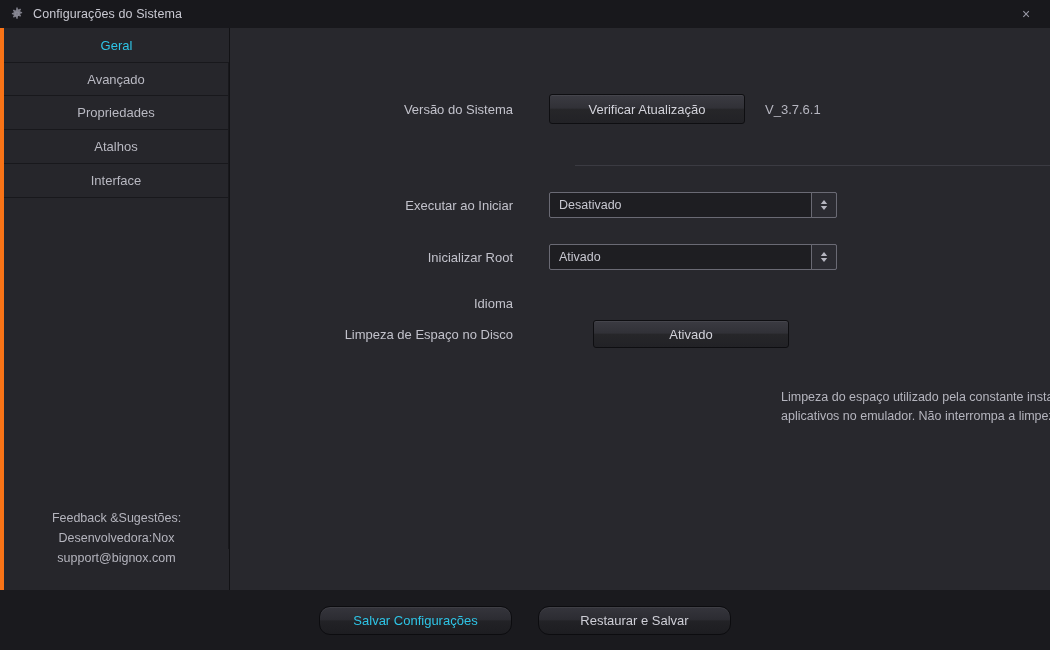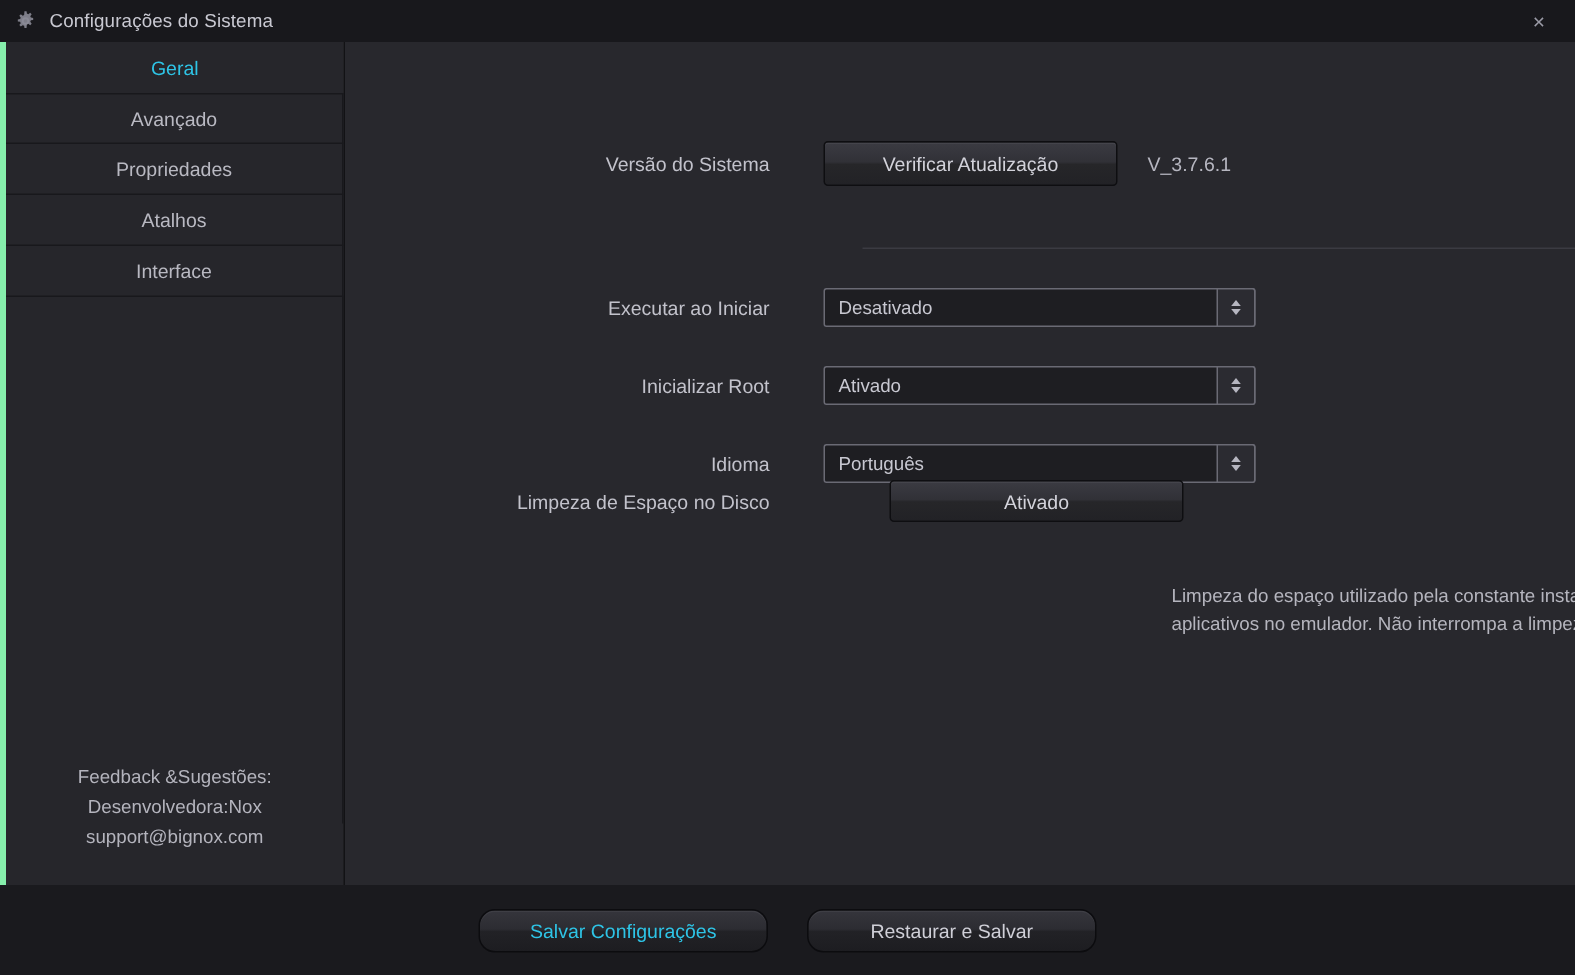--- a/index.html
+++ b/index.html
@@ -9,21 +9,21 @@
     height: 650px;
     overflow: hidden;
     background: #1a1a1e;
     font-family: "Liberation Sans", sans-serif;
   }
 
   #app {
     position: relative;
     width: 1050px;
     height: 650px;
-    background: #86efac;
+    background: #f97316;
   }
 
   
   #titlebar {
     position: absolute;
     left: 0; top: 0;
     width: 1050px; height: 28px;
     background: #18181c;
     display: flex;
     align-items: center;
@@ -294,29 +294,20 @@
             <svg width="10" height="16" viewBox="0 0 10 16">
               <path d="M5 3 L8.2 7 L1.8 7 Z" fill="#b6b6c0"></path>
               <path d="M5 13 L1.8 9 L8.2 9 Z" fill="#b6b6c0"></path>
             </svg>
           </span>
         </div>
       </div>
 
       <div class="row" style="left:129px; top:268px;">
         <div class="field-label">Idioma</div>
-        <div class="select">
-          <span class="select-value">Português</span>
-          <span class="stepper">
-            <svg width="10" height="16" viewBox="0 0 10 16">
-              <path d="M5 3 L8.2 7 L1.8 7 Z" fill="#b6b6c0"></path>
-              <path d="M5 13 L1.8 9 L8.2 9 Z" fill="#b6b6c0"></path>
-            </svg>
-          </span>
-        </div>
       </div>
 
       <div class="row" style="left:105px; top:292px;gap:44px;">
         <div class="field-label" style="width:214px;">Limpeza de Espaço no Disco</div>
         <div class="btn" id="btn-clean">Ativado</div>
       </div>
 
       <div id="clean-desc">Limpeza do espaço utilizado pela constante instalação/desinstalação de aplicativos no emulador. Não interrompa a limpeza para evitar erros.</div>
 
     </div>

